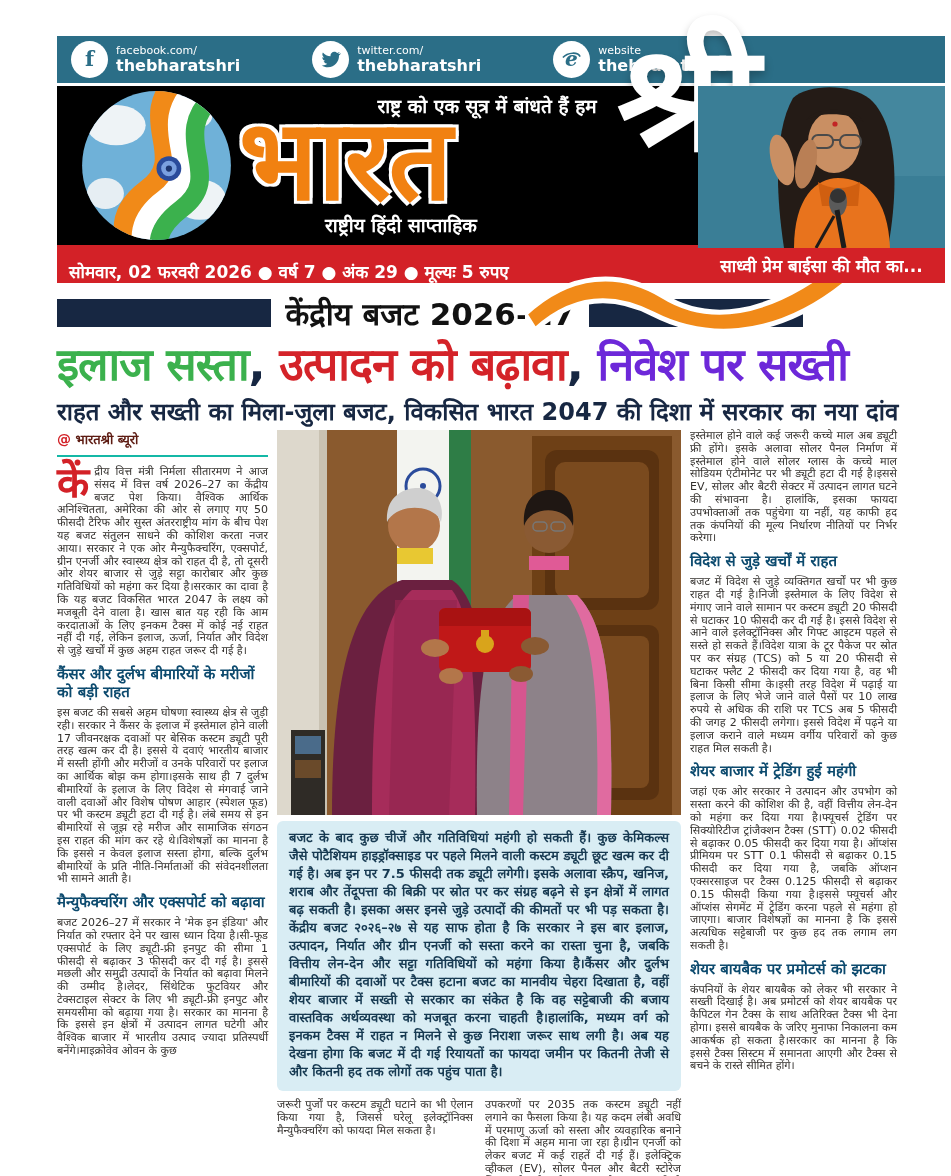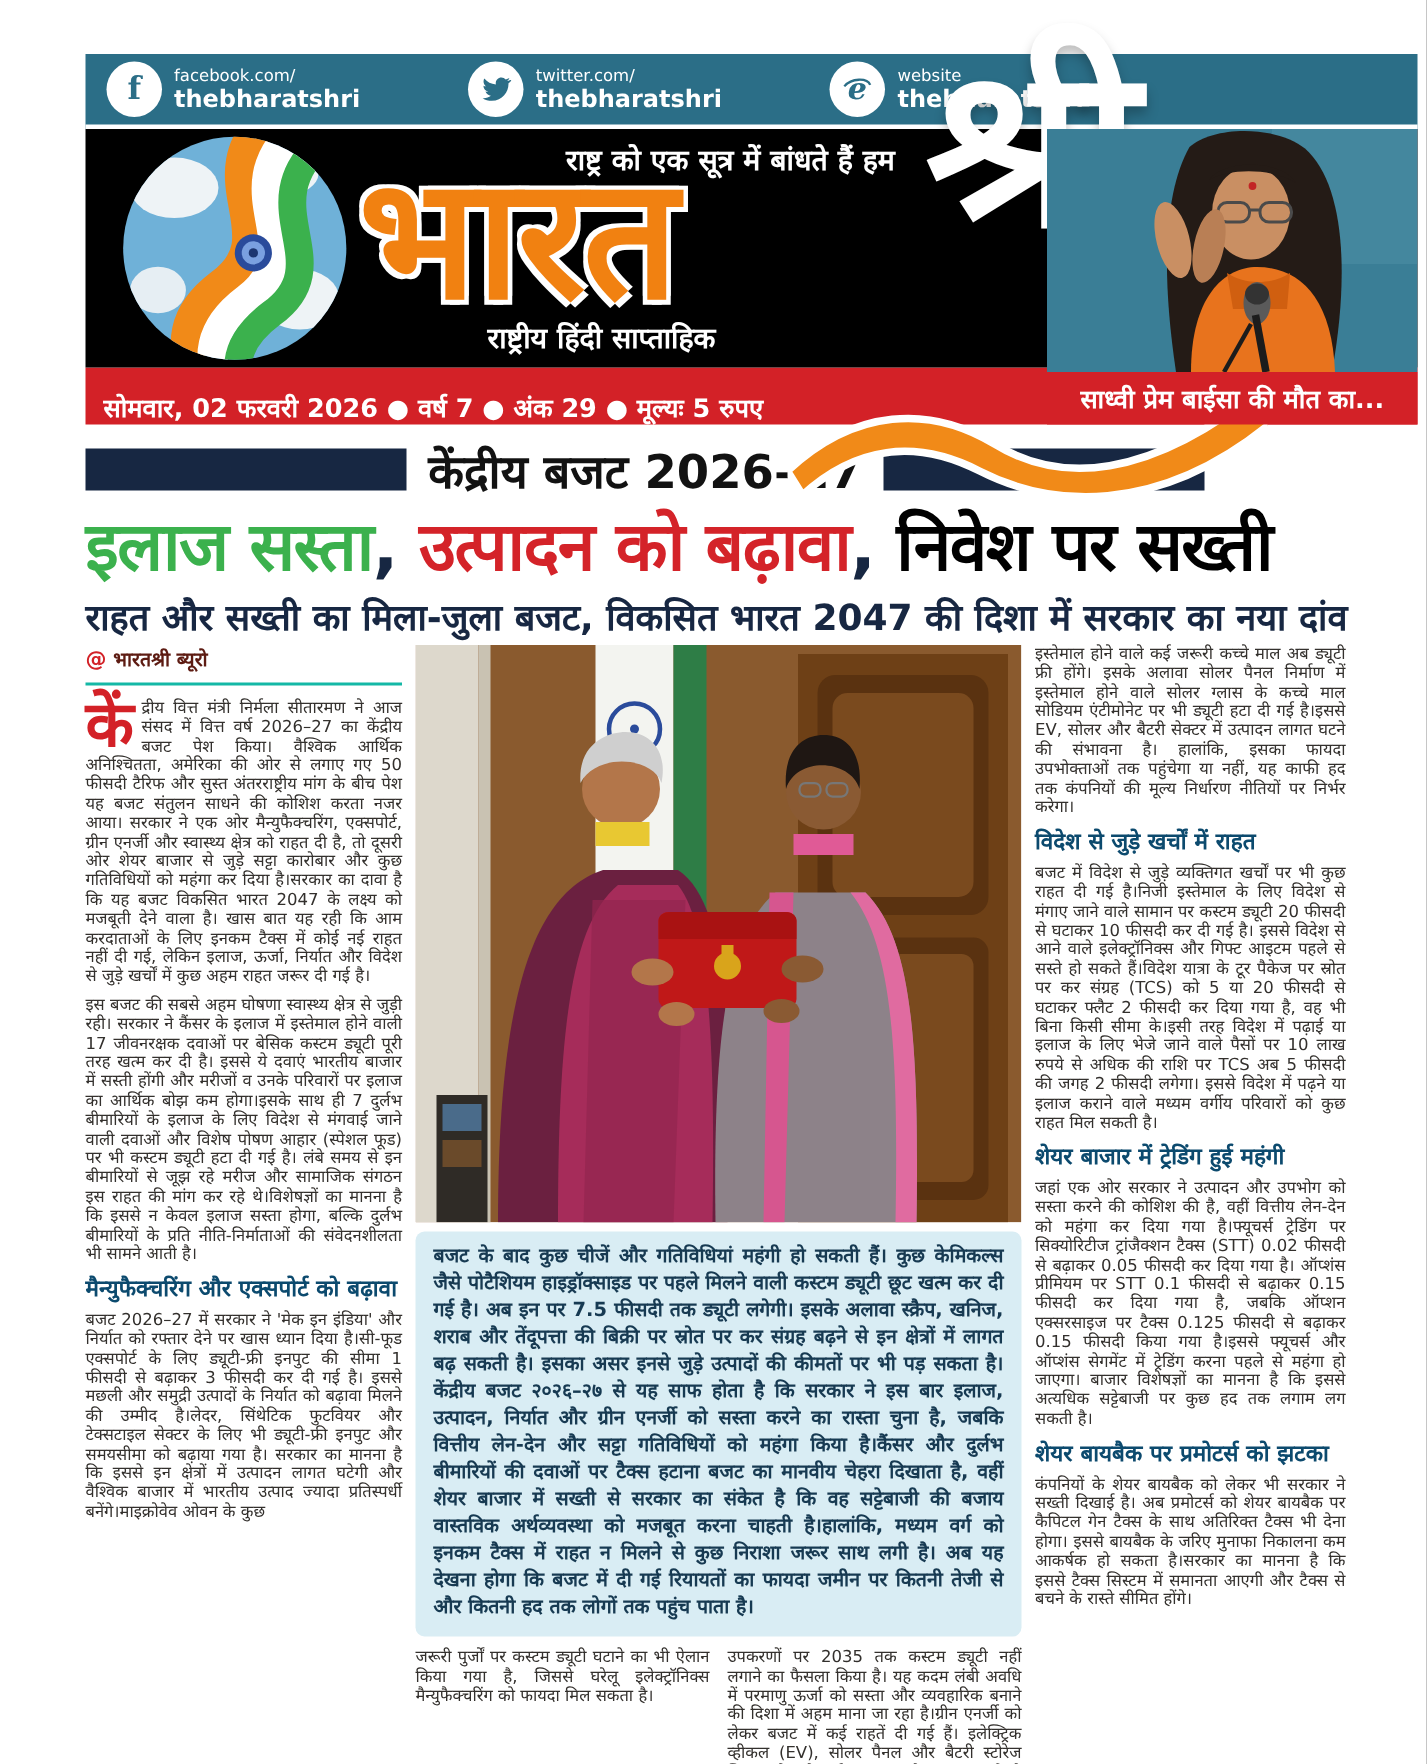--- a/index.html
+++ b/index.html
@@ -33,21 +33,21 @@
   .photo-box { position:absolute; top:50px; right:0; width:247px; height:197px; z-index:4;border-radius:32px; }
   .photo-box svg { display:block; }
   .photo-caption { height:35px; background:#d32127; color:#fff; font-weight:bold; font-size:17px; display:flex; align-items:center; justify-content:center; }
 
   
   .lead { position:absolute; left:57px; top:292px; width:884px; }
   .kicker-row { display:flex; align-items:center; gap:14px; width:746px; }
   .kicker-bar { flex:1; height:28px; background:#172742; }
   .kicker-text { font-size:31px; font-weight:bold; color:#121212; white-space:nowrap; }
   .headline { margin-top:5px; font-size:45px; font-weight:bold; letter-spacing:-1px; line-height:1.15; white-space:nowrap; }
-  .hl-g { color:#3bb14d; } .hl-r { color:#d42329; } .hl-t { color:#000000; } .hl-sep { color:#172742; }
+  .hl-g { color:#3bb14d; } .hl-r { color:#d42329; } .hl-t { color:#6d28d9; } .hl-sep { color:#172742; }
   .subheadline { margin-top:3px; font-size:24px; font-weight:bold; color:#172742; white-space:nowrap; }
 
   
   .article { position:absolute; left:57px; top:430px; width:841px; display:grid; grid-template-columns:211px 404px 207px; column-gap:9px; }
   .byline-row { border-bottom:2px solid #14b8a6; padding-bottom:7px; margin-bottom:9px; font-size:13px; font-weight:bold; color:#5d1b12; }
   .byline-at { color:#d32127; font-size:14px; }
   .para { font-size:11px; line-height:12.8px; text-align:justify; color:#33302d; margin-bottom:6px; }
   .sec-heading { color:#0c4a6e; font-size:15px; line-height:1.2; font-weight:800; margin:7px 0 6px; }
   .dropcap { float:left; color:#d32127; font-weight:bold; font-size:42px; line-height:34px; padding-right:5px; }
 
@@ -184,20 +184,21 @@
 
   <div class="article">
 
     <div class="col">
       <div class="byline-row">
         <span class="byline-at">@</span>
         <span>भारतश्री ब्यूरो</span>
       </div>
       <div>
           <div class="para"><span class="dropcap">कें</span>द्रीय वित्त मंत्री निर्मला सीतारमण ने आज संसद में वित्त वर्ष 2026–27 का केंद्रीय बजट पेश किया। वैश्विक आर्थिक अनिश्चितता, अमेरिका की ओर से लगाए गए 50 फीसदी टैरिफ और सुस्त अंतरराष्ट्रीय मांग के बीच पेश यह बजट संतुलन साधने की कोशिश करता नजर आया। सरकार ने एक ओर मैन्युफैक्चरिंग, एक्सपोर्ट, ग्रीन एनर्जी और स्वास्थ्य क्षेत्र को राहत दी है, तो दूसरी ओर शेयर बाजार से जुड़े सट्टा कारोबार और कुछ गतिविधियों को महंगा कर दिया है।सरकार का दावा है कि यह बजट विकसित भारत 2047 के लक्ष्य को मजबूती देने वाला है। खास बात यह रही कि आम करदाताओं के लिए इनकम टैक्स में कोई नई राहत नहीं दी गई, लेकिन इलाज, ऊर्जा, निर्यात और विदेश से जुड़े खर्चों में कुछ अहम राहत जरूर दी गई है।</div>
+          <div class="sec-heading">कैंसर और दुर्लभ बीमारियों के मरीजों को बड़ी राहत</div>
           <div class="para">इस बजट की सबसे अहम घोषणा स्वास्थ्य क्षेत्र से जुड़ी रही। सरकार ने कैंसर के इलाज में इस्तेमाल होने वाली 17 जीवनरक्षक दवाओं पर बेसिक कस्टम ड्यूटी पूरी तरह खत्म कर दी है। इससे ये दवाएं भारतीय बाजार में सस्ती होंगी और मरीजों व उनके परिवारों पर इलाज का आर्थिक बोझ कम होगा।इसके साथ ही 7 दुर्लभ बीमारियों के इलाज के लिए विदेश से मंगवाई जाने वाली दवाओं और विशेष पोषण आहार (स्पेशल फूड) पर भी कस्टम ड्यूटी हटा दी गई है। लंबे समय से इन बीमारियों से जूझ रहे मरीज और सामाजिक संगठन इस राहत की मांग कर रहे थे।विशेषज्ञों का मानना है कि इससे न केवल इलाज सस्ता होगा, बल्कि दुर्लभ बीमारियों के प्रति नीति-निर्माताओं की संवेदनशीलता भी सामने आती है।</div>
           <div class="sec-heading">मैन्युफैक्चरिंग और एक्सपोर्ट को बढ़ावा</div>
           <div class="para">बजट 2026–27 में सरकार ने 'मेक इन इंडिया' और निर्यात को रफ्तार देने पर खास ध्यान दिया है।सी-फूड एक्सपोर्ट के लिए ड्यूटी-फ्री इनपुट की सीमा 1 फीसदी से बढ़ाकर 3 फीसदी कर दी गई है। इससे मछली और समुद्री उत्पादों के निर्यात को बढ़ावा मिलने की उम्मीद है।लेदर, सिंथेटिक फुटवियर और टेक्सटाइल सेक्टर के लिए भी ड्यूटी-फ्री इनपुट और समयसीमा को बढ़ाया गया है। सरकार का मानना है कि इससे इन क्षेत्रों में उत्पादन लागत घटेगी और वैश्विक बाजार में भारतीय उत्पाद ज्यादा प्रतिस्पर्धी बनेंगे।माइक्रोवेव ओवन के कुछ</div>
         </div>
     </div>
 
     <div class="col">
       <div class="photo-fig">
         <svg width="404" height="385" viewBox="0 0 404 385">
           <rect width="404" height="385" fill="#8a5a2e"></rect>

